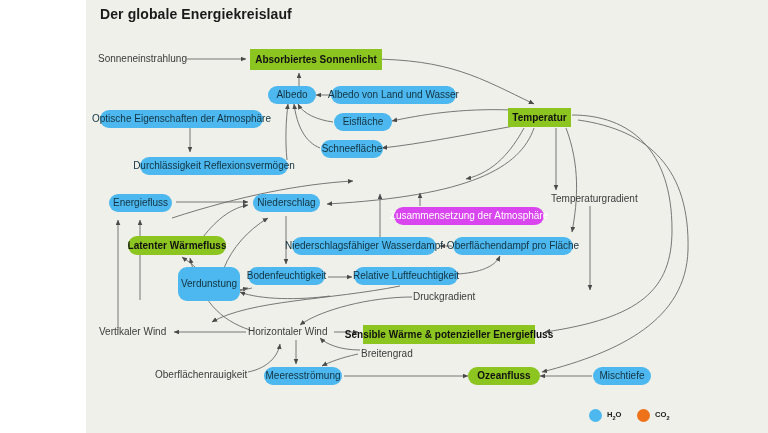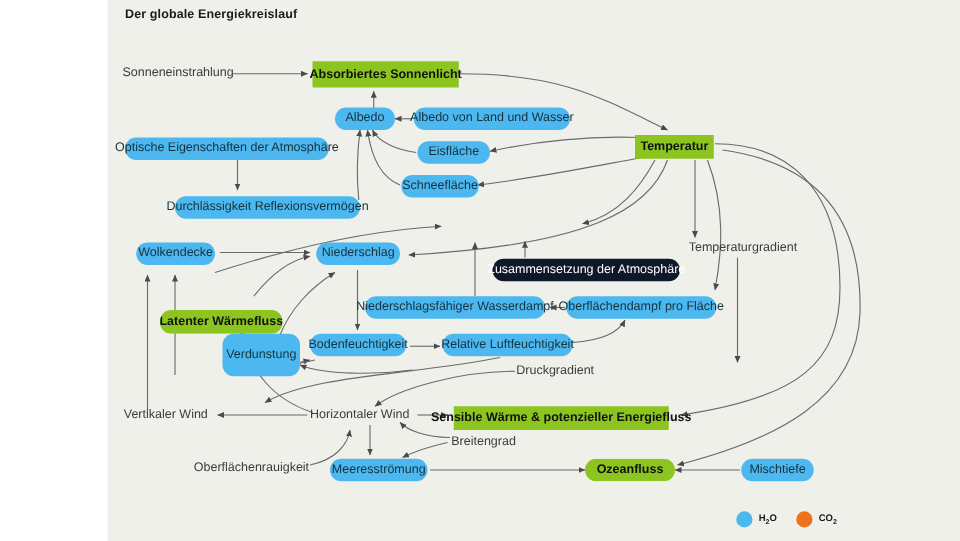--- a/index.html
+++ b/index.html
@@ -13,21 +13,21 @@
   #canvas{
     position:absolute;left:0;top:0;width:768px;height:433px;
     background:#ffffff;
   }
   #panel{
     position:absolute;left:86px;top:0;width:682px;height:433px;
     background:#eef0e9;
   }
   #page-title{
     position:absolute;left:100px;top:6px;
-    font-size:10px;font-weight:bold;color:#1a1a1a;
+    font-size:14px;font-weight:bold;color:#1a1a1a;
     letter-spacing:0.1px;
     white-space:nowrap;
   }
   svg#edges{
     position:absolute;left:0;top:0;width:768px;height:433px;
     pointer-events:none;
   }
   .node{
     position:absolute;
     display:flex;align-items:center;justify-content:center;
@@ -43,21 +43,21 @@
     color:#14323f;
     padding:0 7px;
   }
   .node.green{
     background:#8cc520;
     color:#111;
     font-weight:bold;
     padding:0 7px;
   }
   .node.orange{
-    background:#0f172a;
+    background:#d946ef;
     border-radius:9px;
     color:#ffffff;
     padding:0 7px;
   }
   .node.plain{
     background:transparent;
     color:#3c3c3c;
   }
   .node.pill-green{
     background:#4cb8ef;
@@ -189,46 +189,46 @@
 
       <path d="M344,376 L468,376"></path>
 
       <path d="M592,376 L540,376"></path>
 
     </g>
   </svg>
 
   <div class="node plain" style="left:98px;top:52px;width:88px;height:14px;justify-content:flex-start;">Sonneneinstrahlung</div>
 
-  <div class="node green" style="left:250px;top:49px;width:117px;height:21px;">Absorbiertes Sonnenlicht</div>
+  <div class="node green" style="left:250px;top:49px;width:132px;height:21px;">Absorbiertes Sonnenlicht</div>
 
   <div class="node blue" style="left:268px;top:86px;width:48px;height:18px;">Albedo</div>
 
   <div class="node blue" style="left:331px;top:86px;width:125px;height:18px;">Albedo von Land und Wasser</div>
 
   <div class="node green" style="left:508px;top:108px;width:63px;height:19px;">Temperatur</div>
 
   <div class="node blue" style="left:100px;top:110px;width:163px;height:18px;">Optische Eigenschaften der Atmosphäre</div>
 
   <div class="node blue" style="left:334px;top:113px;width:58px;height:18px;">Eisfläche</div>
 
   <div class="node blue" style="left:321px;top:140px;width:62px;height:18px;">Schneefläche</div>
 
   <div class="node blue" style="left:140px;top:157px;width:148px;height:18px;">Durchlässigkeit Reflexionsvermögen</div>
 
 
-  <div class="node blue" style="left:109px;top:194px;width:63px;height:18px;">Wolkendecke</div>
+  <div class="node blue" style="left:109px;top:194px;width:63px;height:18px;">Energiefluss</div>
 
   <div class="node blue" style="left:253px;top:194px;width:67px;height:18px;">Niederschlag</div>
 
   <div class="node orange" style="left:394px;top:207px;width:150px;height:18px;">Zusammensetzung der Atmosphäre</div>
 
   <div class="node plain" style="left:551px;top:192px;width:84px;height:14px;justify-content:flex-start;">Temperaturgradient</div>
 
-  <div class="node pill-green" style="left:128px;top:248px;width:98px;height:19px;">
+  <div class="node pill-green" style="left:128px;top:236px;width:98px;height:19px;">
     <span class="inner">Latenter Wärmefluss</span>
   </div>
 
   <div class="node blue" style="left:292px;top:237px;width:144px;height:18px;">Niederschlagsfähiger Wasserdampf</div>
 
   <div class="node blue" style="left:453px;top:237px;width:120px;height:18px;">Oberflächendampf pro Fläche</div>
 
   <div class="node blue" style="left:178px;top:267px;width:62px;height:34px;">Verdunstung</div>
 
   <div class="node blue" style="left:248px;top:267px;width:77px;height:18px;">Bodenfeuchtigkeit</div>

